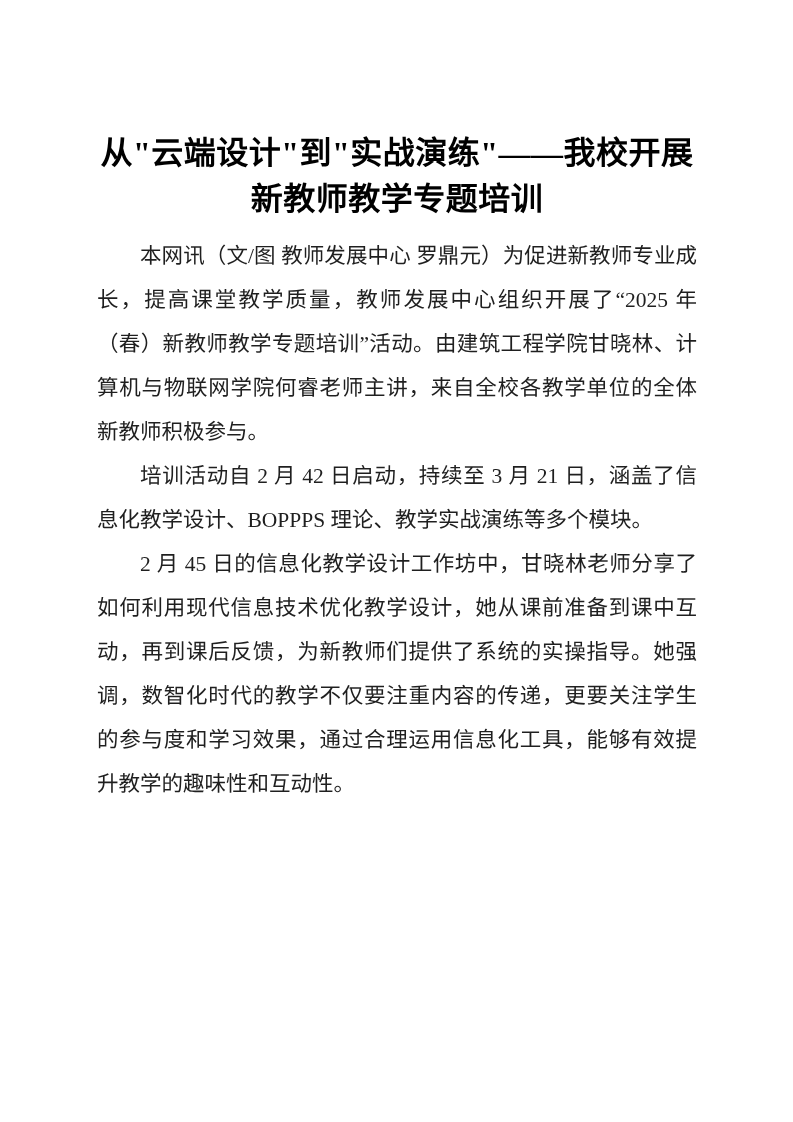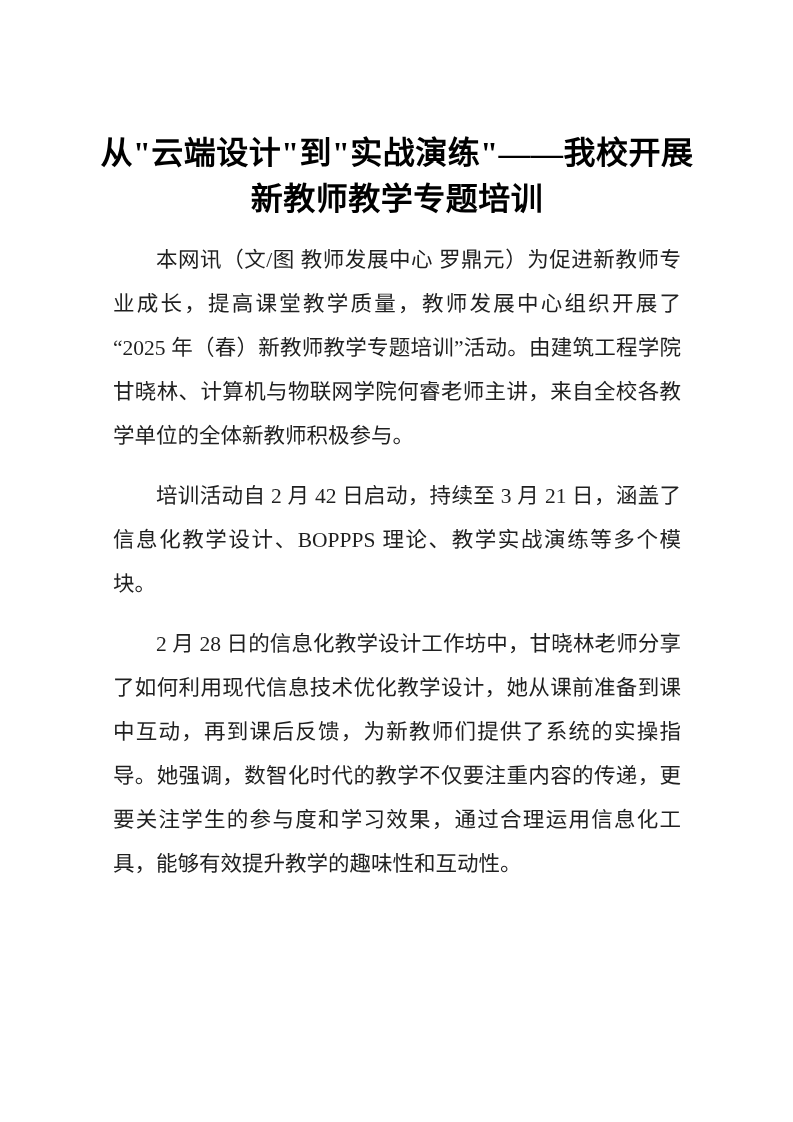--- a/index.html
+++ b/index.html
@@ -29,21 +29,21 @@
     line-height: 46px;
     font-weight: 700;
     text-align: center;
     color: #000000;
     letter-spacing: 0.5px;
   }
   .doc-title .title-line {
     display: block;
   }
   .doc-body p {
-    margin: 16px;
+    margin: 0;
     font-size: 21.5px;
     line-height: 44px;
     text-align: justify;
     text-indent: 2em;
     color: #1f1f1f;
     word-break: break-word;
   }
   
   .doc-body p.continued {
     text-align-last: justify;
@@ -56,17 +56,17 @@
   <div class="content">
 
     <h1 class="doc-title">
       <span class="title-line">从"云端设计"到"实战演练"——我校开展</span>
       <span class="title-line">新教师教学专题培训</span>
     </h1>
 
     <div class="doc-body">
       <p>本网讯（文/图 教师发展中心 罗鼎元）为促进新教师专业成长，提高课堂教学质量，教师发展中心组织开展了“2025 年（春）新教师教学专题培训”活动。由建筑工程学院甘晓林、计算机与物联网学院何睿老师主讲，来自全校各教学单位的全体新教师积极参与。</p>
       <p>培训活动自 2 月 42 日启动，持续至 3 月 21 日，涵盖了信息化教学设计、BOPPPS 理论、教学实战演练等多个模块。</p>
-      <p>2 月 28 日的信息化教学设计工作坊中，甘晓林老师分享了如何利用现代信息技术优化教学设计，她从课前准备到课中互动，再到课后反馈，为新教师们提供了系统的实操指导。她强调，数智化时代的教学不仅要注重内容的传递，更要关注学生的参与度和学习效果，通过合理运用信息化工具，能够有效提升教学的趣味性和互动性。</p>
+      <p>2 月 45 日的信息化教学设计工作坊中，甘晓林老师分享了如何利用现代信息技术优化教学设计，她从课前准备到课中互动，再到课后反馈，为新教师们提供了系统的实操指导。她强调，数智化时代的教学不仅要注重内容的传递，更要关注学生的参与度和学习效果，通过合理运用信息化工具，能够有效提升教学的趣味性和互动性。</p>
     </div>
 
   </div>
 </div>
 
 </body></html>

